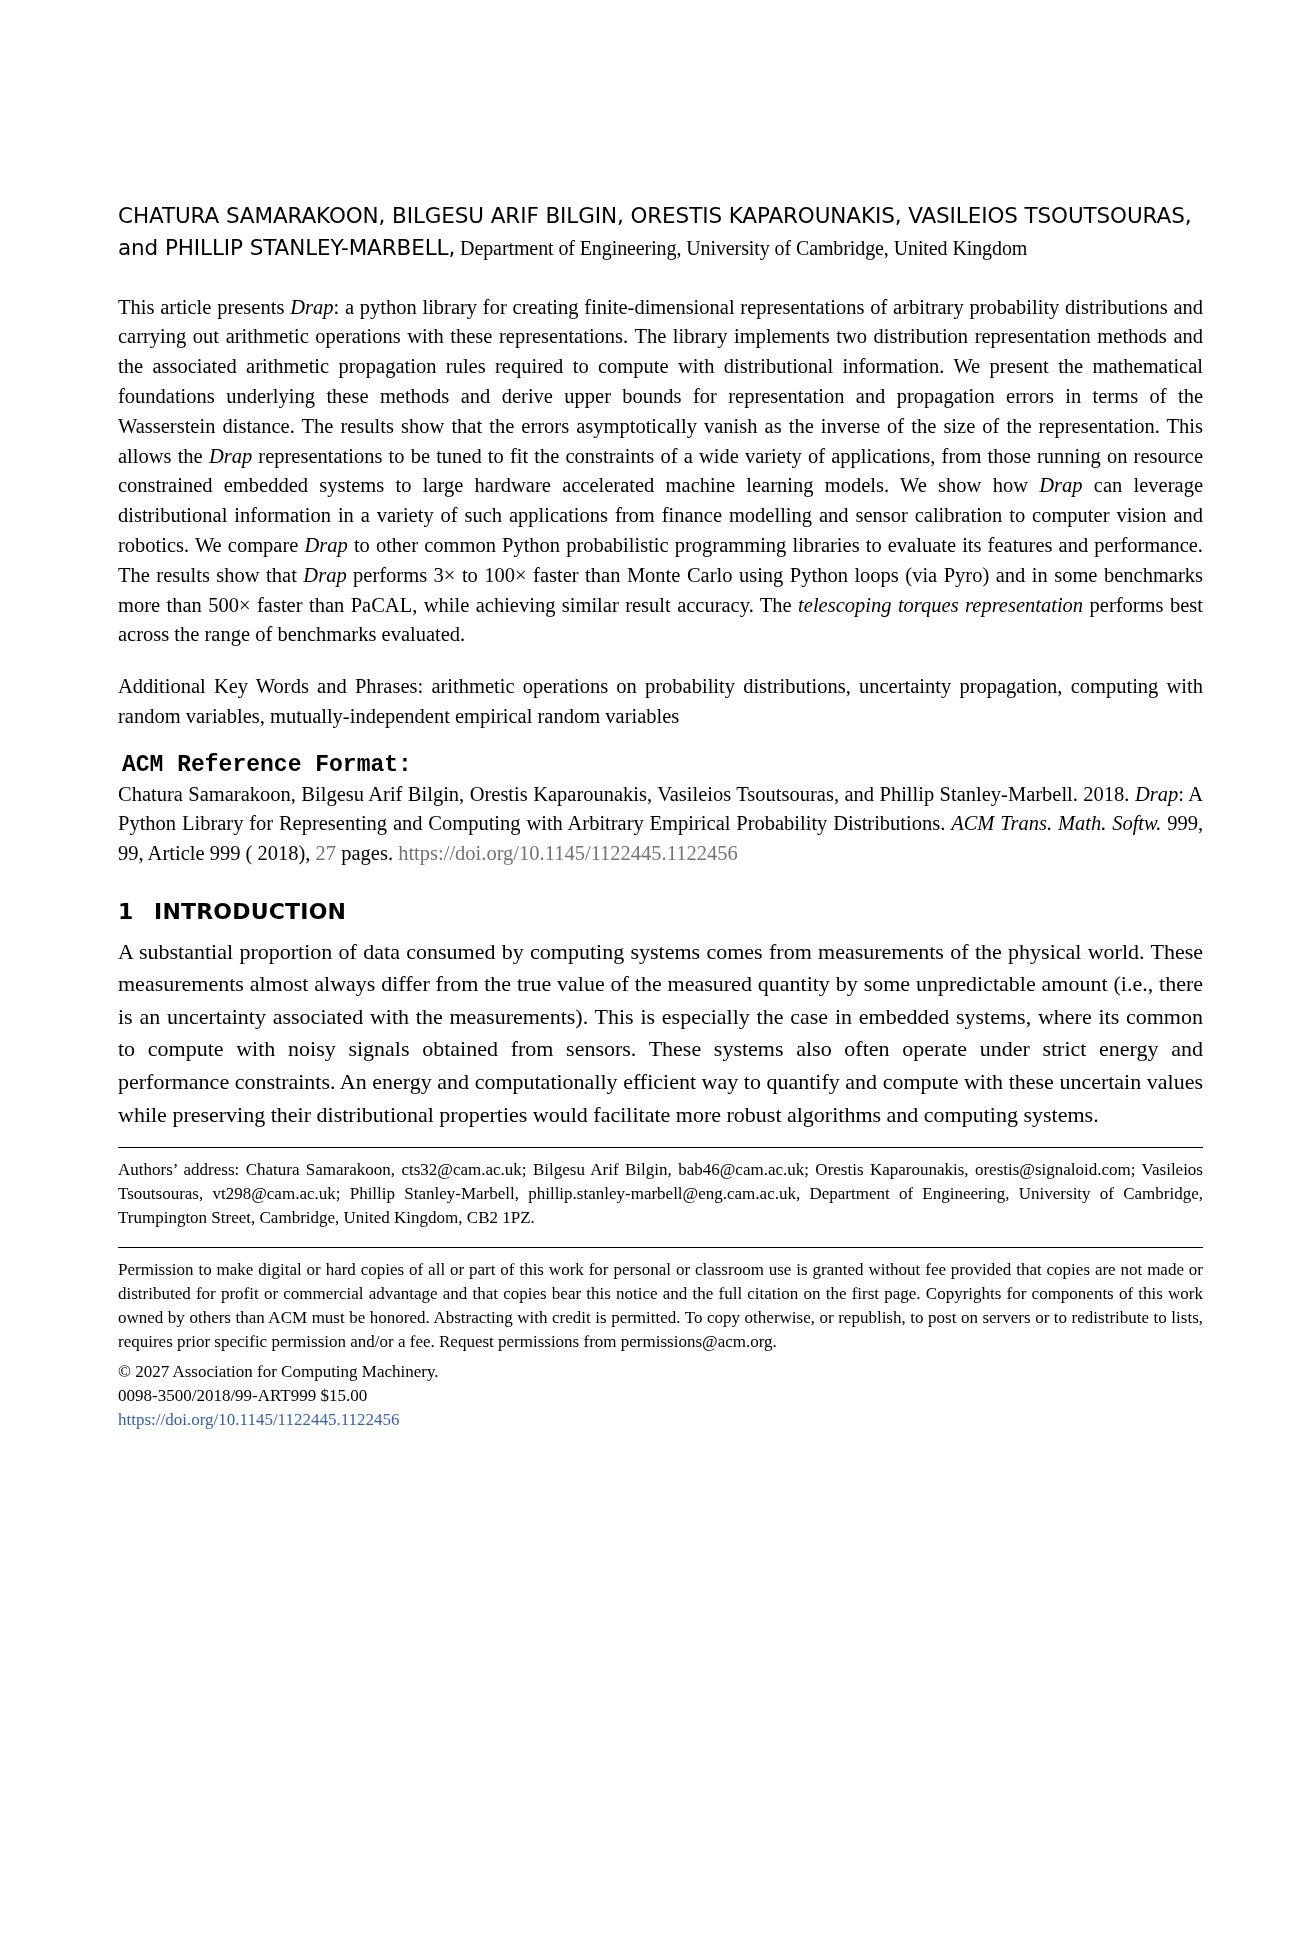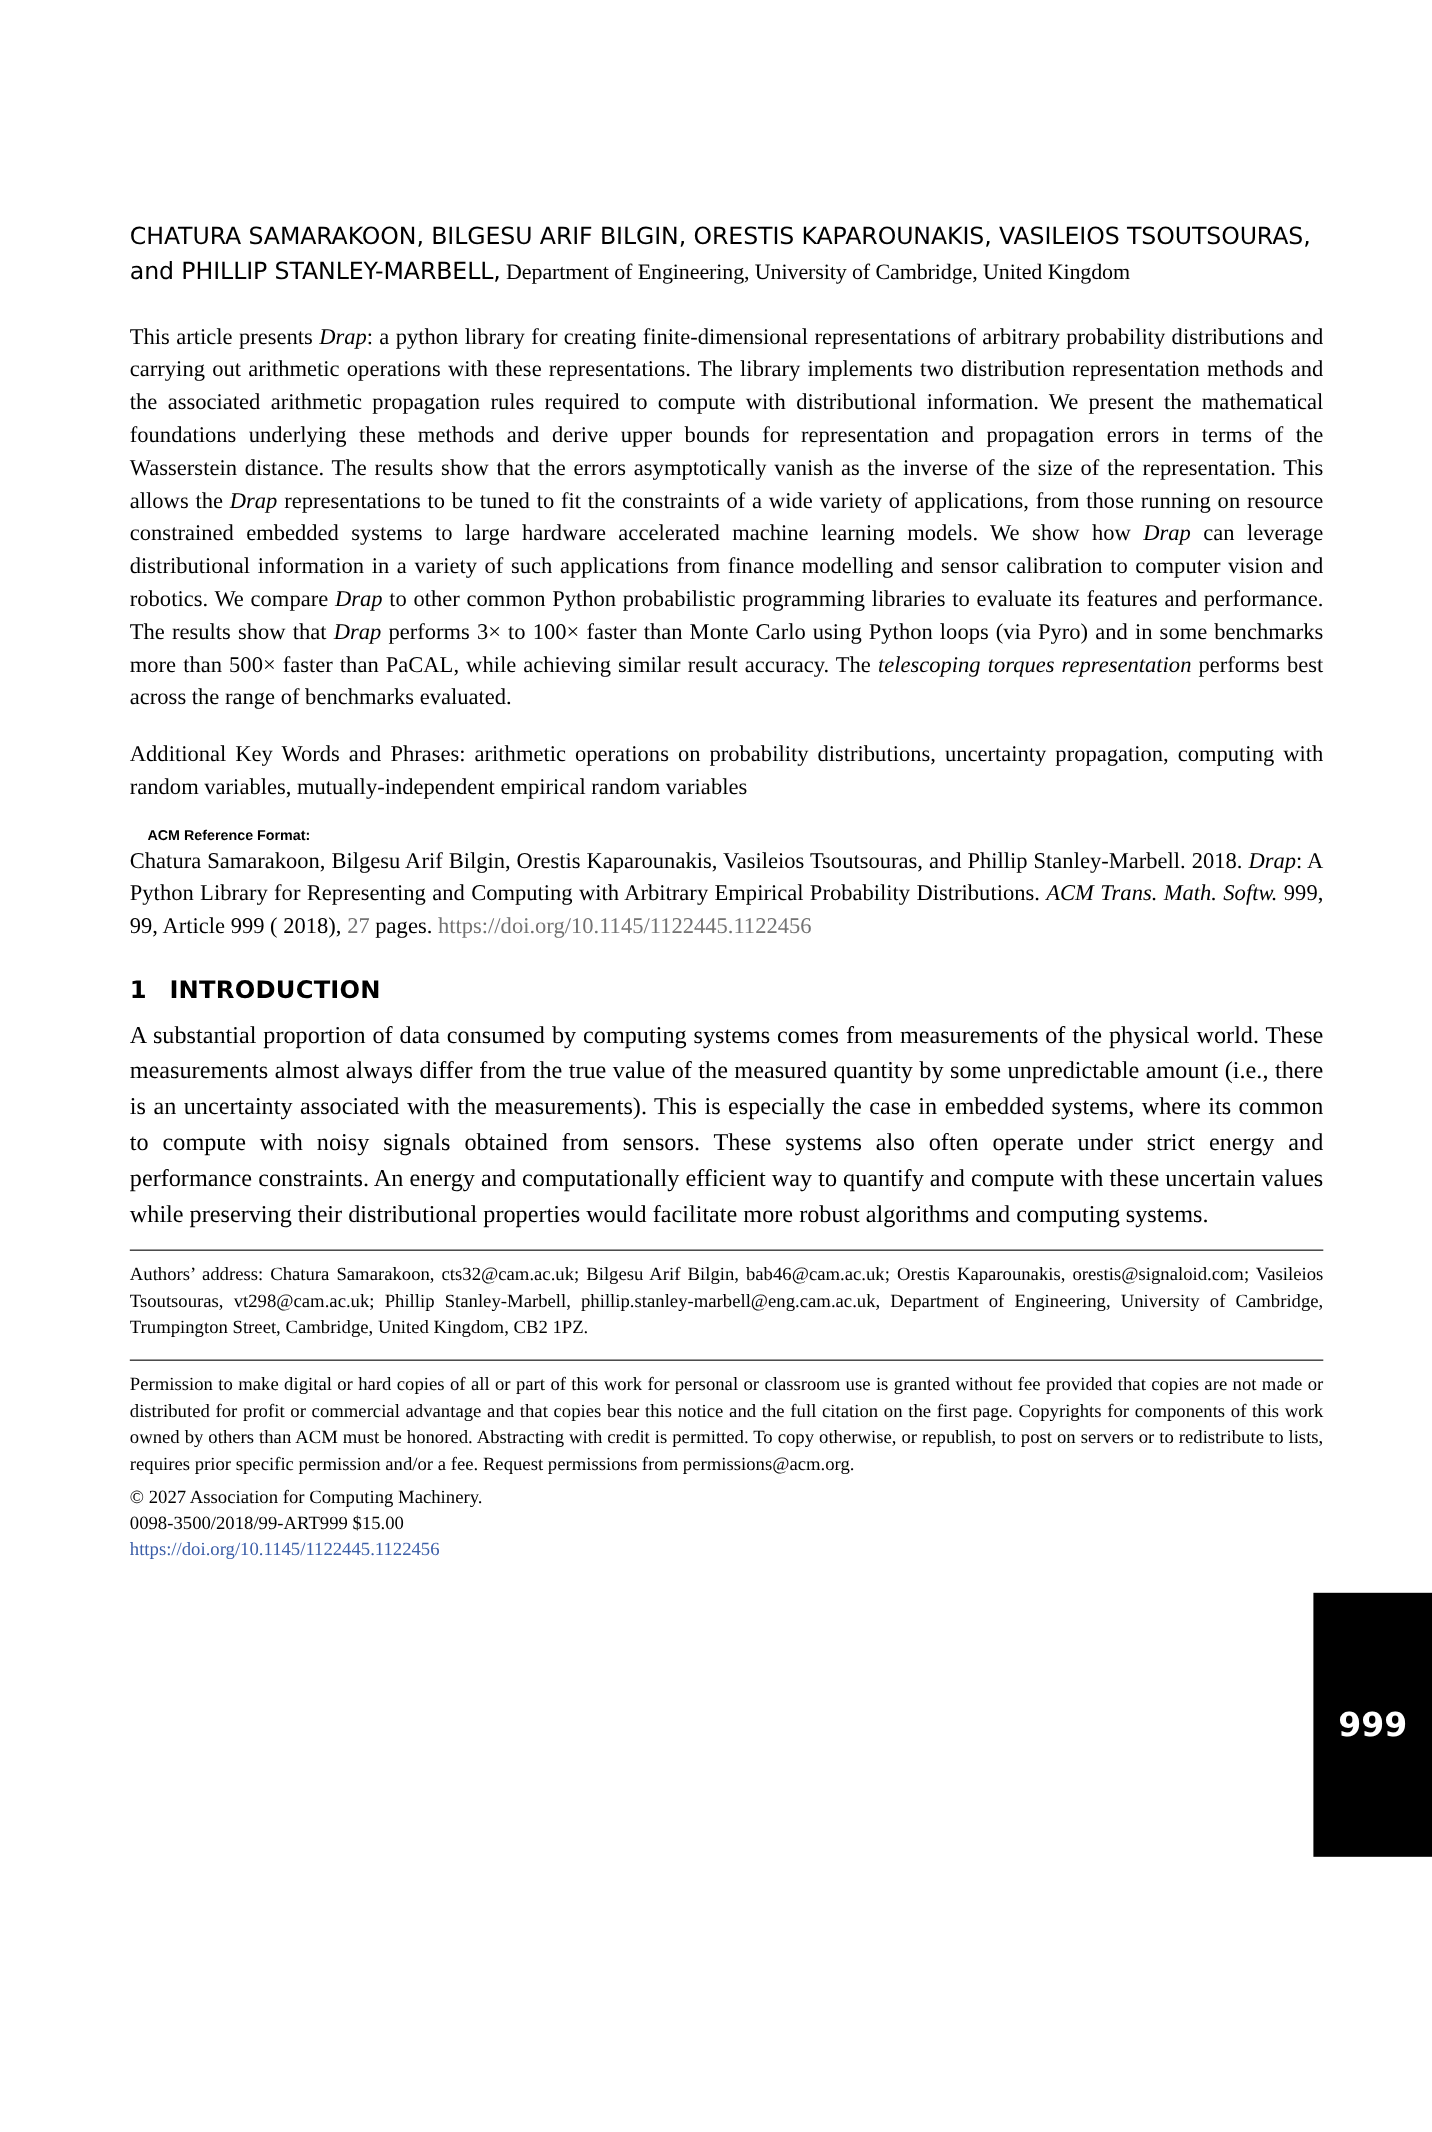--- a/index.html
+++ b/index.html
@@ -68,24 +68,24 @@
 
   .keywords {
     font-size: 20.5px;
     line-height: 1.45;
     text-align: justify;
     margin: 12px 0 20px 0;
     width: 1085px;
   }
 
   .ref-head {
-    font-family: Liberation Sans, sans-serif;
-    font-size: 13px;
-    font-weight: bold;
-    margin: 0 0 2px 16px;
+    font-family: Liberation Mono, monospace;
+    font-size: 23px;
+    font-weight: bold;
+    margin: 0 0 2px 4px;
   }
   .ref-body {
     font-size: 20.5px;
     line-height: 1.45;
     text-align: justify;
     width: 1085px;
     margin: 0 0 30px 0;
   }
   .ref-body .it { font-style: italic; }
   .link { color: #737373; }
@@ -192,16 +192,15 @@
 
     <div class="fn">
       <p style="margin-bottom:6px;">Permission to make digital or hard copies of all or part of this work for personal or classroom use is granted without fee provided that copies are not made or distributed for profit or commercial advantage and that copies bear this notice and the full citation on the first page. Copyrights for components of this work owned by others than ACM must be honored. Abstracting with credit is permitted. To copy otherwise, or republish, to post on servers or to redistribute to lists, requires prior specific permission and/or a fee. Request permissions from permissions@acm.org.</p>
       <p>© 2027 Association for Computing Machinery.</p>
       <p>0098-3500/2018/99-ART999 $15.00</p>
       <p class="small-link">https://doi.org/10.1145/1122445.1122456</p>
     </div>
 
   </div>
 
-  <div class="artnum-tab">999</div>
 
 
 </div>
 
 </body></html>

